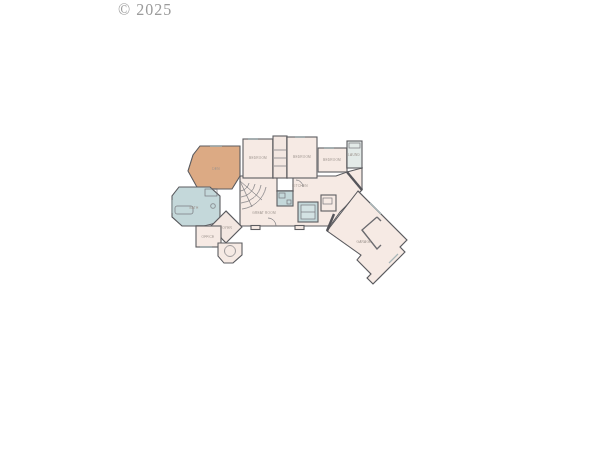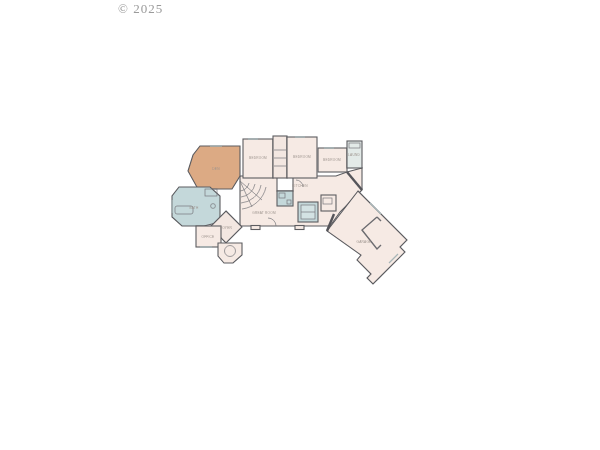--- a/index.html
+++ b/index.html
@@ -1,19 +1,19 @@
 <!DOCTYPE html>
 <html><head>
 <meta charset="utf-8">
 <style>
   html,body{margin:0;padding:0;background:#ffffff;}
   .canvas{position:relative;width:600px;height:450px;background:#ffffff;overflow:hidden;
           font-family:"Liberation Sans", sans-serif;}
   .watermark{position:absolute;left:118px;top:1px;font-family:"Liberation Serif", serif;
-             font-size:13px;color:#9b9b9b;letter-spacing:1px;}
+             font-size:16px;color:#9b9b9b;letter-spacing:1px;}
   svg{position:absolute;left:0;top:0;}
   .room{stroke:#5c5c60;stroke-width:1.1;stroke-linejoin:miter;}
   .inner{stroke:#77777b;stroke-width:0.7;fill:none;}
   .win{stroke:#a8b6b8;stroke-width:1.3;}
   .lbl{font-family:"Liberation Sans", sans-serif;font-size:3.2px;fill:#9d948e;
        text-anchor:middle;letter-spacing:.2px;}
 </style>
 </head>
 <body>
 

